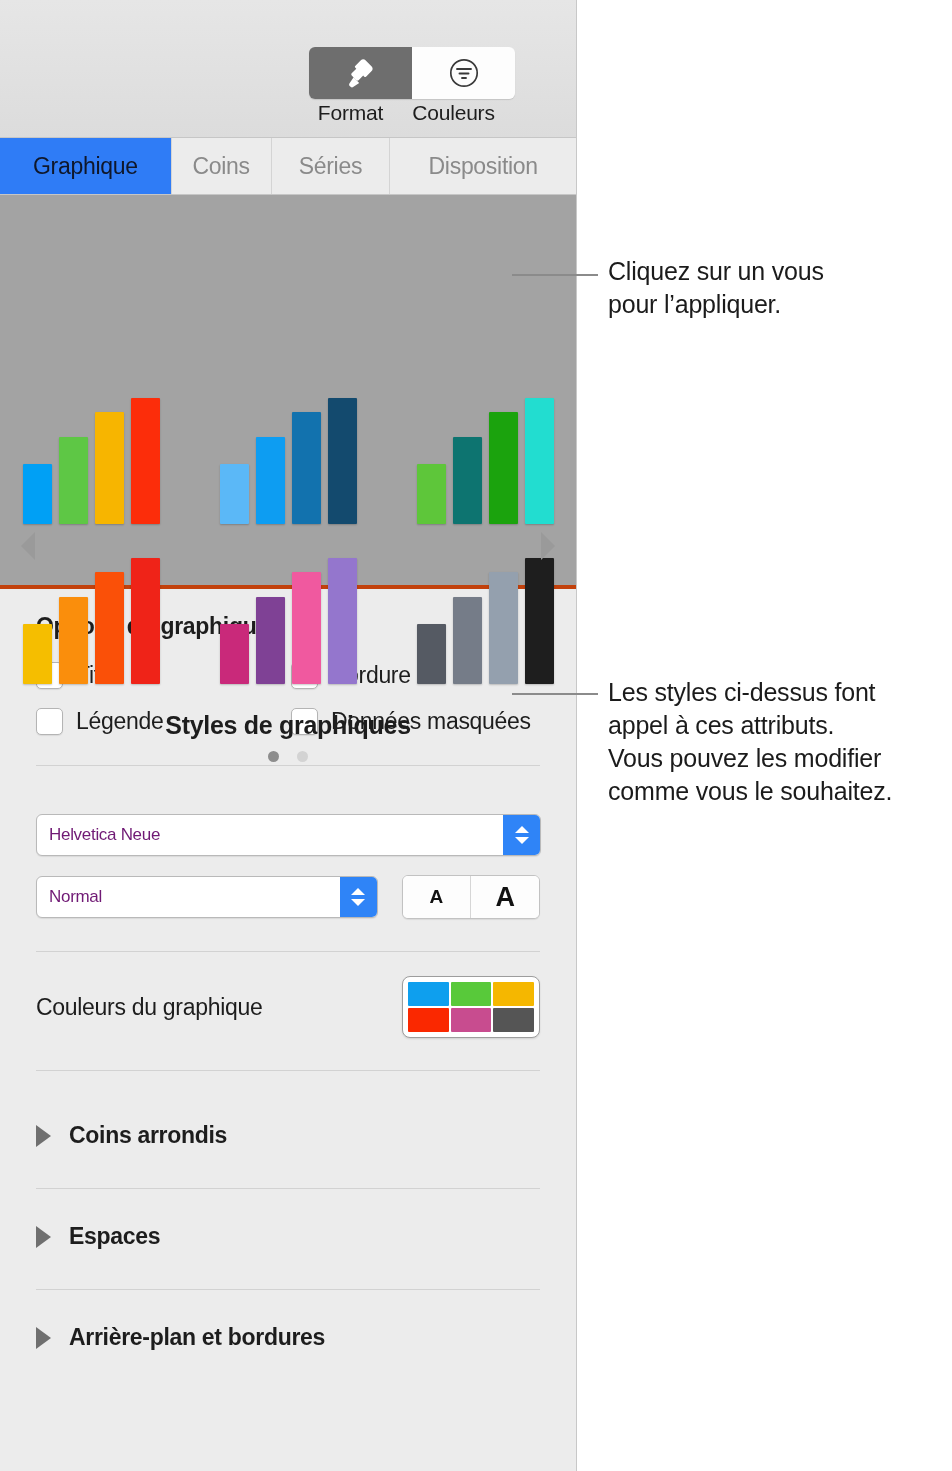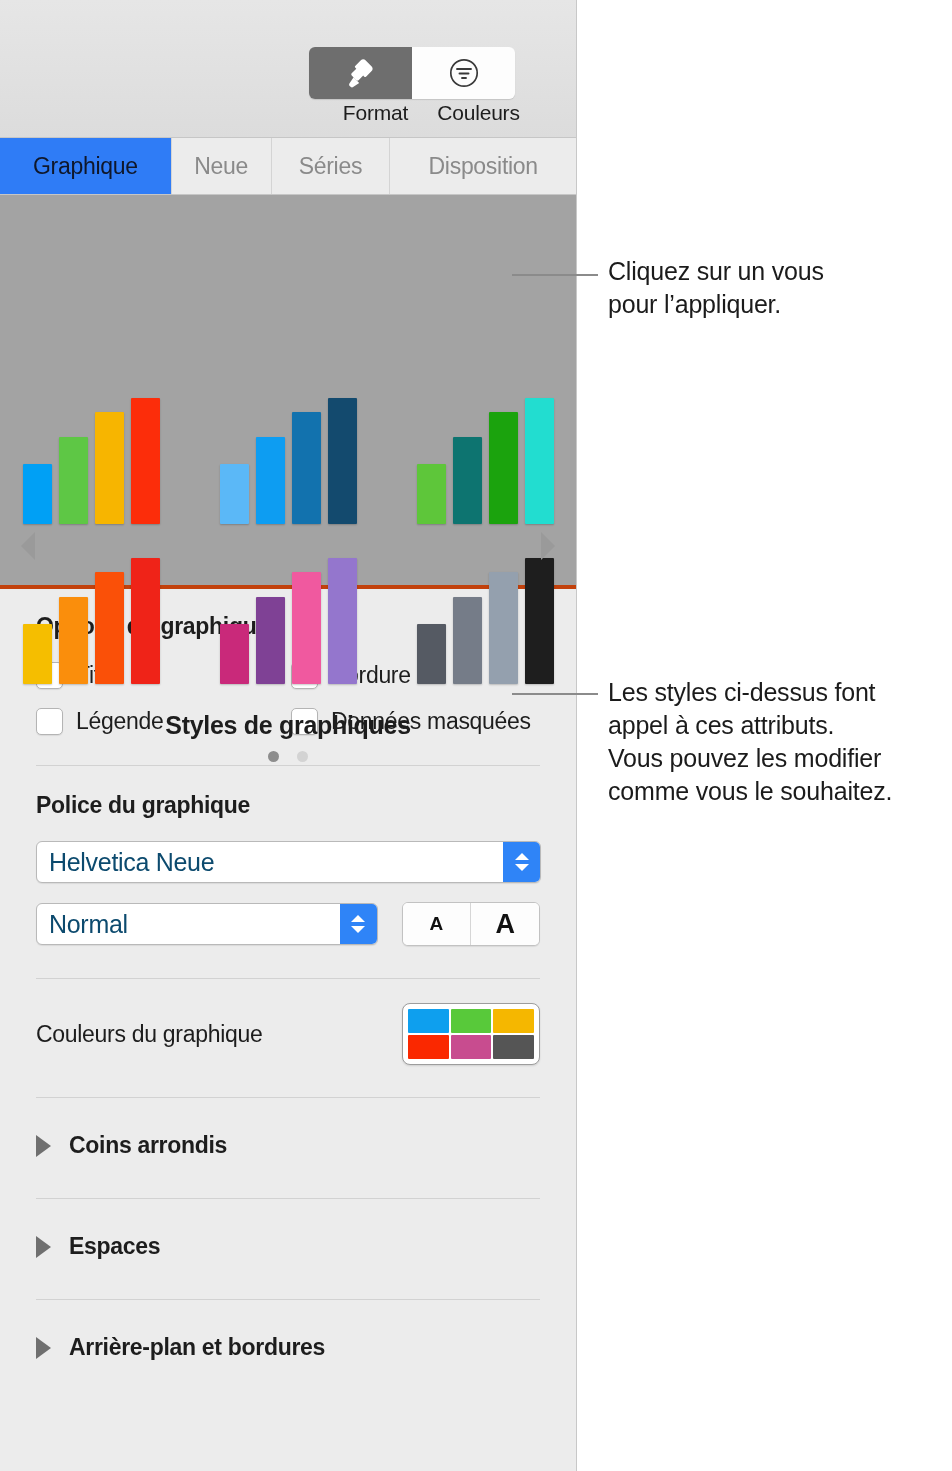--- a/index.html
+++ b/index.html
@@ -30,21 +30,21 @@
     box-shadow:0 1px 1px rgba(0,0,0,.12);
   }
   .seg-btn{
     width:103px;height:52px;
     display:flex;align-items:center;justify-content:center;
     background:#fdfdfd;
     box-sizing:border-box;
   }
   .seg-btn.active{background:#6e6e6e;}
   .seg-labels{
-    position:absolute;right:46px;top:101px;
+    position:absolute;right:71px;top:101px;
     display:flex;width:206px;
   }
   .seg-label{
     width:103px;text-align:center;
     font-size:21px;color:#1d1d1d;letter-spacing:-.2px;
   }
   
   .brush-ico{width:34px;height:34px;display:block;}
   .filter-ico{width:32px;height:32px;display:block;}
 
@@ -134,21 +134,21 @@
 
   
   .popup{
     position:relative;height:42px;border-radius:6px;
     background:#ffffff;border:1px solid #b9b9b9;
     box-shadow:0 1px 1px rgba(0,0,0,.08);
     display:flex;align-items:center;
     box-sizing:border-box;
   }
   .popup .val{
-    font-size:25px;color:#0c4a6e;padding-left:12px;letter-spacing:-.3px;
+    font-size:17px;color:#701a75;padding-left:12px;letter-spacing:-.3px;
   }
   .stepper{
     position:absolute;right:0;top:0;height:100%;width:37px;
     background:#2f84f7;border-radius:0 5px 5px 0;
     display:flex;flex-direction:column;align-items:center;justify-content:center;
     gap:4px;
   }
   .chev{width:0;height:0;}
   .chev.up{border-left:7px solid transparent;border-right:7px solid transparent;border-bottom:7px solid #fff;}
   .chev.dn{border-left:7px solid transparent;border-right:7px solid transparent;border-top:7px solid #fff;}
@@ -222,21 +222,21 @@
       </div>
     </div>
     <div class="seg-labels">
       <div class="seg-label">Format</div>
       <div class="seg-label">Couleurs</div>
     </div>
   </div>
 
   <div class="tabs">
     <div class="tab t0 active">Graphique</div>
-    <div class="tab t1">Neue</div>
+    <div class="tab t1">Coins</div>
     <div class="tab t2">Séries</div>
     <div class="tab t3">Disposition</div>
   </div>
 
   <div class="gallery">
     <div class="gal-row r1" id="row1">
         <div class="thumb">
           <div class="bar" style="background: rgb(0, 160, 245); height: 60px;"></div>
           <div class="bar" style="background: rgb(94, 199, 69); height: 87px;"></div>
           <div class="bar" style="background: rgb(247, 181, 0); height: 112px;"></div>
@@ -302,21 +302,20 @@
       <div class="cbrow">
         <div class="cbox"></div>
         <div class="cblabel">Données masquées</div>
       </div>
     </div>
   </div>
 
   <div class="rule" style="margin-top:30px;"></div>
 
   <div class="section" style="padding-top:26px;">
-    <div class="sec-title">Police du graphique</div>
 
     <div class="popup" style="margin-top:22px;width:505px;">
       <span class="val">Helvetica Neue</span>
       <span class="stepper">
         <i class="chev up"></i>
         <i class="chev dn"></i>
       </span>
     </div>
 
     <div style="display:flex;align-items:center;gap:24px;margin-top:19px;">
@@ -345,21 +344,21 @@
           <div class="swatch" style="background: rgb(245, 183, 0);"></div>
           <div class="swatch" style="background: rgb(250, 40, 0);"></div>
           <div class="swatch" style="background: rgb(200, 76, 143);"></div>
           <div class="swatch" style="background: rgb(85, 85, 85);"></div>
         </div>
     </div>
   </div>
 
   <div class="rule" style="margin-top:32px;"></div>
 
-  <div class="disc" style="margin-top:34px;text-align:center;">
+  <div class="disc" style="margin-top:51px;text-align:center;">
     <i class="tri"></i>
     <span class="disc-label">Coins arrondis</span>
   </div>
   <div class="rule" style="margin-top:39px;"></div>
 
   <div class="disc" style="margin-top:34px;">
     <i class="tri"></i>
     <span class="disc-label">Espaces</span>
   </div>
   <div class="rule" style="margin-top:39px;"></div>

